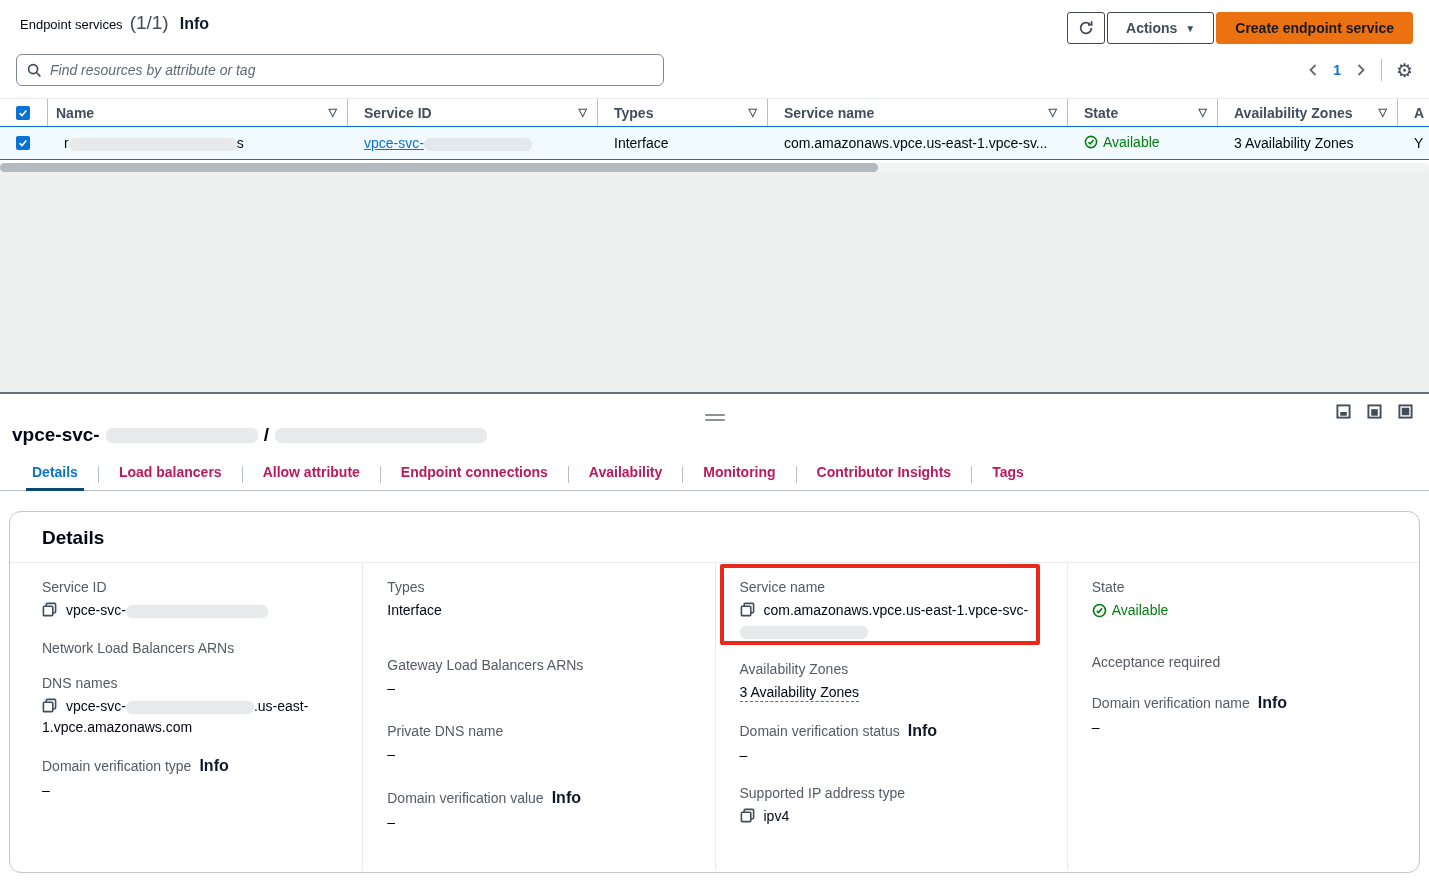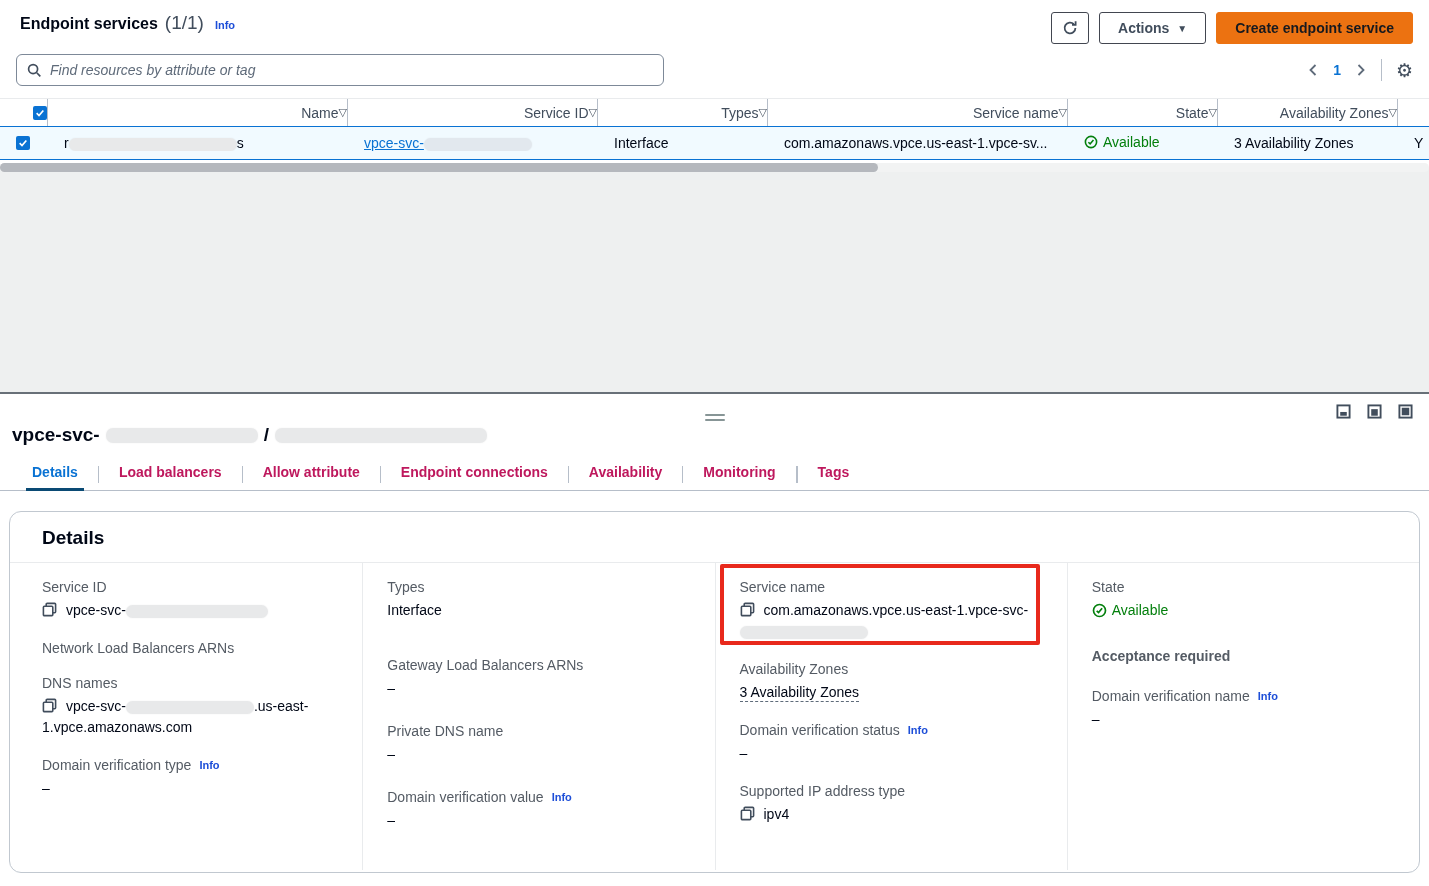--- a/index.html
+++ b/index.html
@@ -4,24 +4,24 @@
 <style>
   * { margin:0; padding:0; box-sizing:border-box; }
   html,body { width:1429px; height:886px; overflow:hidden; background:#fff;
     font-family:"Liberation Sans", sans-serif; color:#000716; }
   body { position:relative; }
 
   
   .top-card { background:#fff; height:168px; position:relative; }
   .hdr-row { display:flex; justify-content:space-between; align-items:flex-start; padding:12px 16px 0 20px; }
   .hdr-left { display:flex; align-items:baseline; gap:7px; }
-  .page-title { font-size:16px; font-weight:700; color:#000716; }
+  .page-title { font-size:13px; font-weight:400; color:#000716; }
   .res-count { font-size:19px; font-weight:400; color:#414d5c; }
-  .info-link { font-size:11px; font-weight:700; color:#1d4ed8; text-decoration:none; cursor:pointer; margin-left:4px; }
-  .hdr-right { display:flex; gap:10px; align-items:center; }
+  .info-link { font-size:16px; font-weight:700; color:#0f172a; text-decoration:none; cursor:pointer; margin-left:4px; }
+  .hdr-right { display:flex; gap:2px; align-items:center; }
   .btn { height:32px; border:1px solid #424650; background:#fff; border-radius:3px;
     font-family:"Liberation Sans",sans-serif; font-size:14px; font-weight:700; color:#414d5c;
     padding:0 18px; display:inline-flex; align-items:center; gap:8px; cursor:pointer; }
   .btn.icon-only { width:38px; justify-content:center; padding:0; }
   .btn.primary { background:#ec7211; border-color:#ec7211; color:#16191f; }
   .caret { font-size:10px; color:#414d5c; }
 
   .search-row { display:flex; justify-content:space-between; align-items:center; padding:10px 16px 0 16px; }
   .search-box { width:648px; height:32px; border:1px solid #7d8998; border-radius:6px;
     display:flex; align-items:center; padding:0 10px; gap:8px; background:#fff; }
@@ -32,23 +32,23 @@
   .paging { display:flex; align-items:center; gap:14px; }
   .chev { cursor:pointer; display:inline-flex; align-items:center; }
   .page-num { font-size:14px; font-weight:700; color:#0972d3; cursor:pointer; }
   .vdiv { width:1px; height:22px; background:#b6bec9; }
   .gear { font-size:19px; color:#414d5c; cursor:pointer; line-height:1; }
 
   
   .table-clip { margin-top:12px; width:1429px; overflow:hidden; }
   .tbl { width:1600px; }
   .thead { display:flex; border-top:1px solid #e9ebed; height:28px; align-items:stretch; }
-  .hcell { display:flex; align-items:center; justify-content:flex-end;
-    font-size:14px; font-weight:400; color:#414d5c; border-right:1px solid #b6bec9;
-    padding:0 0 0 16px; }
+  .hcell { display:flex; align-items:center; justify-content:space-between;
+    font-size:14px; font-weight:700; color:#414d5c; border-right:1px solid #b6bec9;
+    padding:0 10px 0 16px; }
   .hcell .sort { font-size:11px; color:#414d5c; }
   .c0{width:48px;padding-left:16px;} .c1{width:300px;padding-left:8px;} .c2{width:250px;}
   .c3{width:170px;} .c4{width:300px;} .c5{width:150px;} .c6{width:180px;} .c7{width:202px;border-right:none;}
   .trow { display:flex; align-items:center; height:34px; background:#f1faff;
     border-top:1px solid #0972d3; border-bottom:1px solid #0972d3; }
   .tcell { font-size:14px; color:#000716; padding:0 10px 0 16px; white-space:nowrap; overflow:hidden; }
   .cb { width:14px; height:14px; background:#0972d3; border-radius:2px; display:inline-flex;
     align-items:center; justify-content:center; cursor:pointer; }
   .link { color:#0972d3; text-decoration:underline; cursor:pointer; }
   .state-ok { color:#037f0c; display:inline-flex; align-items:center; gap:5px; }
@@ -273,20 +273,21 @@
     <div class="tab">Load balancers</div>
     <div class="tab-div"></div>
     <div class="tab">Allow attribute</div>
     <div class="tab-div"></div>
     <div class="tab">Endpoint connections</div>
     <div class="tab-div"></div>
     <div class="tab">Availability</div>
     <div class="tab-div"></div>
     <div class="tab">Monitoring</div>
     <div class="tab-div"></div>
+    <div class="tab">Contributor Insights</div>
     <div class="tab-div"></div>
     <div class="tab">Tags</div>
   </div>
 
   <div class="card">
     <div class="card-hdr">Details</div>
     <div class="card-body">
 
       <div class="col">
         <div class="field">
@@ -385,21 +386,21 @@
                 <span>
               <svg class="ic" width="15" height="15" viewBox="0 0 16 16">
                     <circle cx="8" cy="8" r="6.4" fill="none" stroke="#037f0c" stroke-width="1.8"></circle>
                     <path d="M5 8.3 7 10.2 10.8 5.6" fill="none" stroke="#037f0c" stroke-width="1.8"></path>
                   </svg>
             </span>
                 <span>Available</span>
               </span>
           </div>
         </div>
-        <div class="field" style="margin-top:24px;font-weight:bold;">
+        <div class="field" style="margin-top:30px;">
           <div class="f-label">Acceptance required</div>
         </div>
         <div class="field" style="margin-top:24px;">
           <div class="f-label">
             <span>Domain verification name</span>
               <a class="info-link">Info</a>
           </div>
           <div class="f-value">–</div>
         </div>
       </div>

